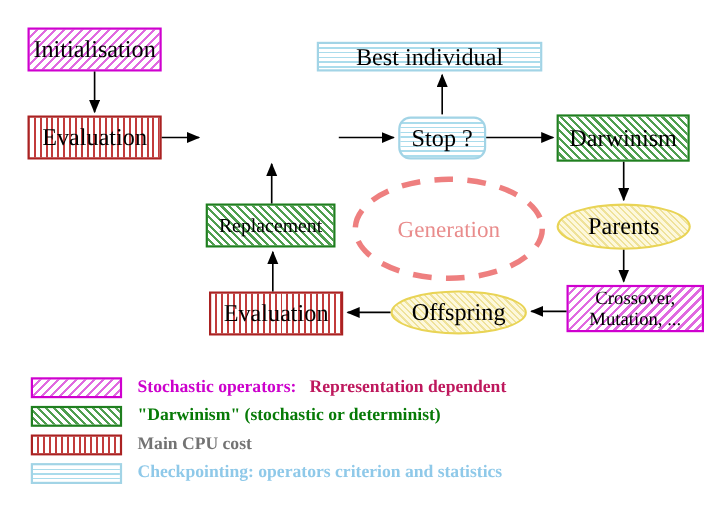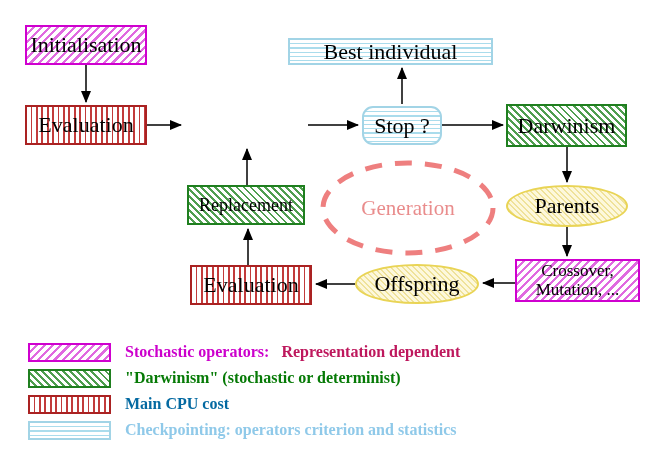--- a/index.html
+++ b/index.html
@@ -37,21 +37,21 @@
   .gen-label{
     position:absolute;left:323px;top:196px;width:170px;text-align:center;
     color:#e98c8c;font-size:21px;
   }
   .legend-row{position:absolute;left:28px;display:flex;height:22px;}
   .legend-swatch{width:79px;height:15px;margin-right:14px;flex:0 0 auto;}
   .legend-text{font-size:16px;font-weight:bold;white-space:nowrap;}
   .lg-magenta{color:#cc00cc;}
   .lg-gold{color:#be185d;margin-left:12px;}
   .lg-green{color:#067a06;}
-  .lg-red{color:#0369a1;}
+  .lg-red{color:#737373;}
   .lg-blue{color:#8fc9e9;}
 </style>
 </head>
 <body>
 
 <div id="canvas">
 
   <div class="node hatch-magenta big-label" style="left:25px;top:25px;width:122px;height:40px;">Initialisation</div>
 
   <div class="node stripe-red big-label" style="left:25px;top:105px;width:122px;height:40px;">Evaluation</div>

